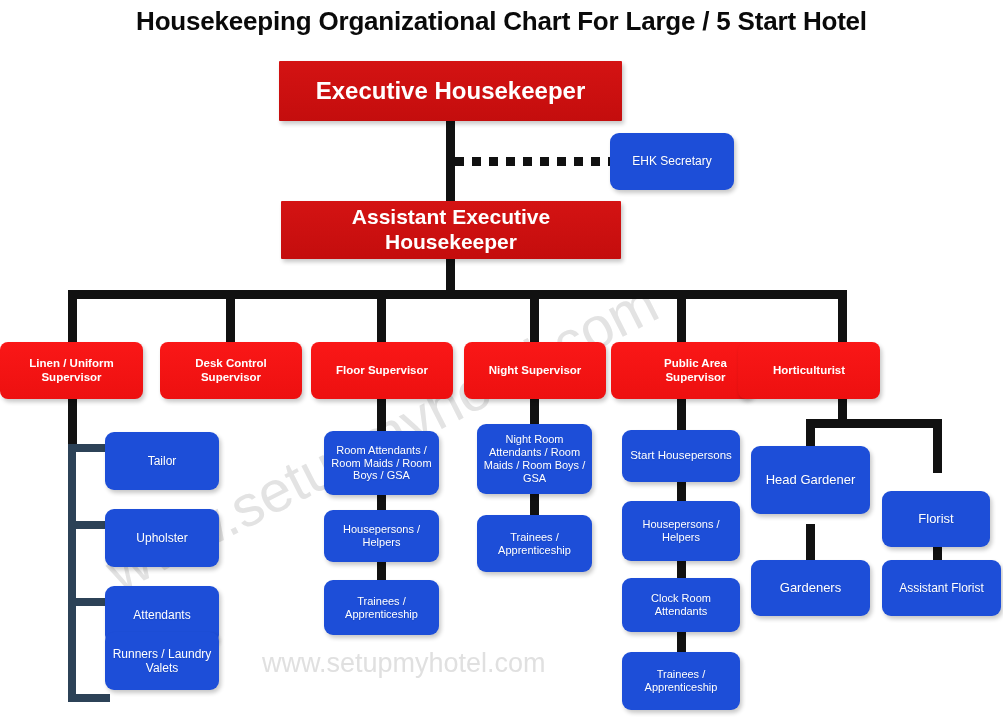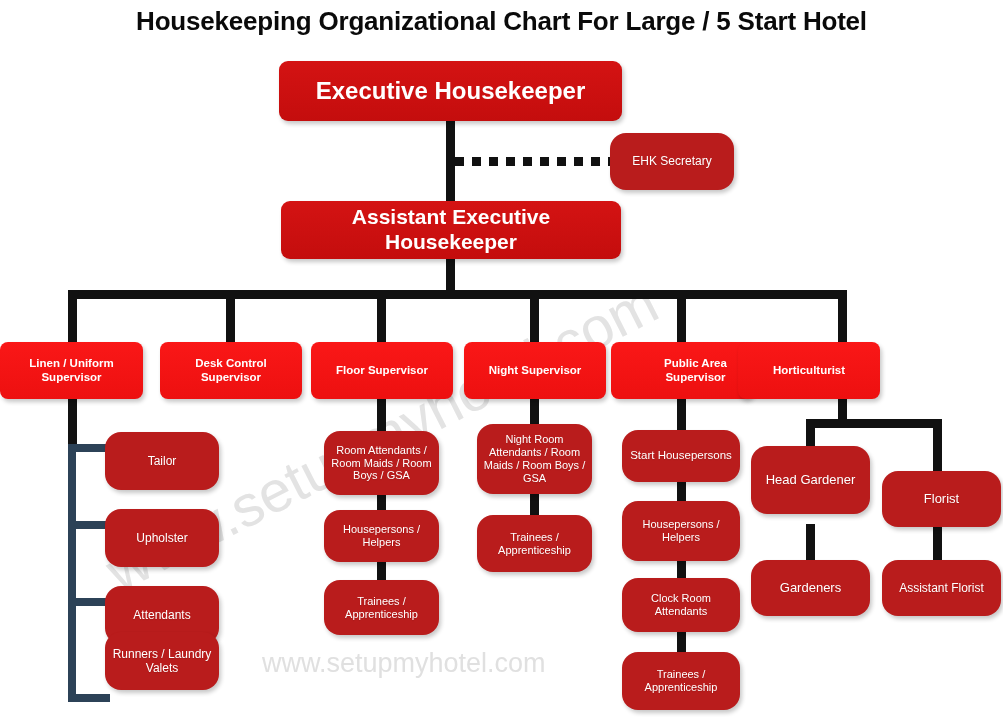--- a/index.html
+++ b/index.html
@@ -83,38 +83,38 @@
     position: absolute;
     box-sizing: border-box;
     display: flex;
     align-items: center;
     justify-content: center;
     text-align: center;
     color: #ffffff;
     z-index: 4;
     line-height: 1.18;
     padding: 2px 5px;
-    border-radius: 9px;
+    border-radius: 1px;
     box-shadow: 2px 3px 4px rgba(0,0,0,0.22);
   }
   .node.red-dark {
     background: #cc1111;
     background-image: linear-gradient(180deg, #d41313 0%, #c40d0d 100%);
     font-weight: bold;
   }
   .node.red-bright {
     background: #f41414;
     background-image: linear-gradient(180deg, #fa1717 0%, #ed1010 100%);
     font-weight: bold;
     border-radius: 8px;
   }
   .node.gray {
-    background: #b91c1c;
+    background: #1d4ed8;
     font-weight: normal;
-    border-radius: 16px;
+    border-radius: 9px;
     text-shadow: 0 1px 1px rgba(0,0,0,0.12);
   }
   .t-24 { font-size: 24px; }
   .t-21 { font-size: 21px; }
   .t-13 { font-size: 13px; }
   .t-12 { font-size: 12px; }
   .t-115 { font-size: 11.5px; }
   .t-11 { font-size: 11px; }
 </style>
 </head>
@@ -207,19 +207,19 @@
   <div class="node gray t-115" style="left:622px; top:430px; width:118px; height:52px;">Start Housepersons</div>
 
   <div class="node gray t-11" style="left:622px; top:501px; width:118px; height:60px;">Housepersons / Helpers</div>
 
   <div class="node gray t-11" style="left:622px; top:578px; width:118px; height:54px;">Clock Room Attendants</div>
 
   <div class="node gray t-11" style="left:622px; top:652px; width:118px; height:58px;">Trainees / Apprenticeship</div>
 
   <div class="node gray t-13" style="left:751px; top:446px; width:119px; height:68px;">Head Gardener</div>
 
-  <div class="node gray t-13" style="left:882px; top:471px; width:119px; height:56px;">Florist</div>
+  <div class="node gray t-13" style="left:882px; top:491px; width:108px; height:56px;">Florist</div>
 
   <div class="node gray t-13" style="left:751px; top:560px; width:119px; height:56px;">Gardeners</div>
 
   <div class="node gray t-12" style="left:882px; top:560px; width:119px; height:56px;">Assistant Florist</div>
 
 </div>
 
 </body></html>

